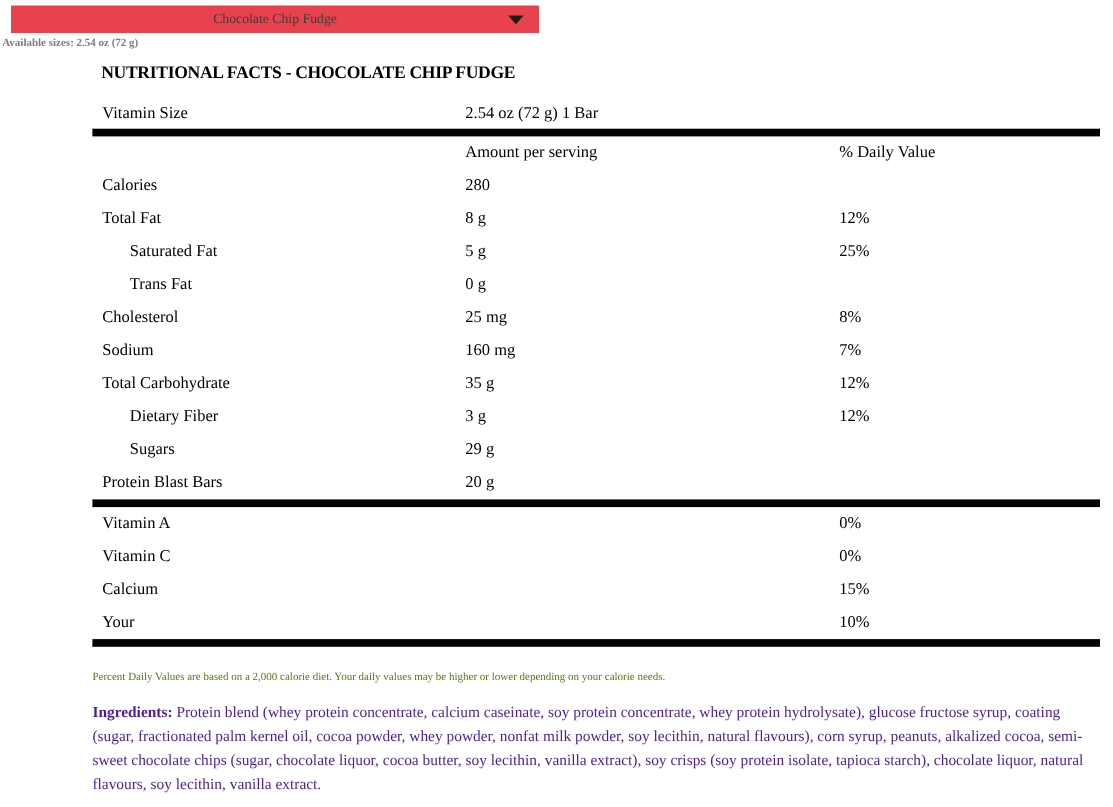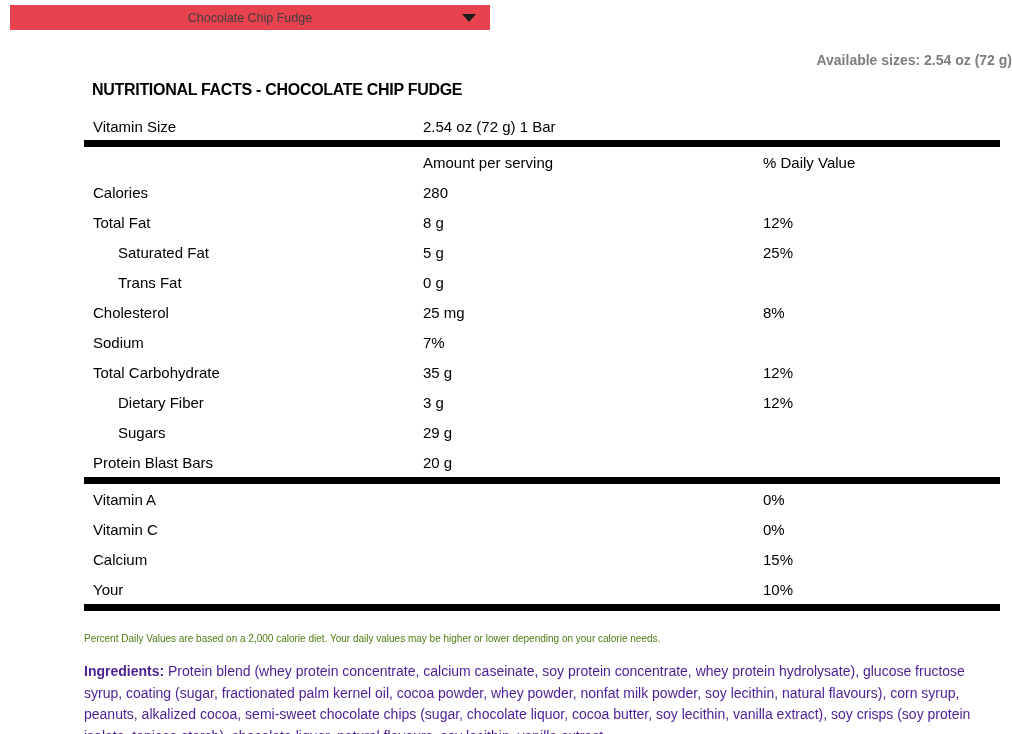--- a/index.html
+++ b/index.html
@@ -9,21 +9,21 @@
     --text-black: #000000;
   }
   * { box-sizing: border-box; }
   html, body {
     margin: 0; padding: 0;
     background: #ffffff;
     width: 1012px;
     font-family: "Liberation Sans", sans-serif;
     color: var(--text-black);
   }
-  .page { width: 1012px; height: 734px; overflow: hidden; position: relative; }
+  .page { width: 1012px; height: 734px; overflow: hidden; position: relative; font-family: Liberation Serif, serif; }
 
   
   .flavor-select {
     margin: 5px 0 0 10px;
     width: 480px;
     height: 25px;
     background: var(--dropdown-red);
     display: flex;
     align-items: center;
     justify-content: center;
@@ -39,25 +39,24 @@
     right: 14px;
     top: 9px;
     width: 0; height: 0;
     border-left: 7px solid transparent;
     border-right: 7px solid transparent;
     border-top: 8px solid #1c1c1c;
   }
 
   
   .available {
-    margin: 22px 0 0 2px;
-    font-size: 14px;
+    margin: 4px 0 0 2px;
+    font-size: 10px;
     font-weight: bold;
     color: var(--muted-gray);
-    text-align: right;
   }
 
   
   .nutrition {
     margin: 13px 0 0 84px;
     width: 916px;
   }
   .n-title {
     padding-left: 8px;
     font-size: 16px;
@@ -158,20 +157,21 @@
       <div class="c2">0 g</div>
       <div class="c3"></div>
     </div>
     <div class="nrow">
       <div class="c1">Cholesterol</div>
       <div class="c2">25 mg</div>
       <div class="c3">8%</div>
     </div>
     <div class="nrow">
       <div class="c1">Sodium</div>
+      <div class="c2">160 mg</div>
       <div class="c3">7%</div>
     </div>
     <div class="nrow">
       <div class="c1">Total Carbohydrate</div>
       <div class="c2">35 g</div>
       <div class="c3">12%</div>
     </div>
     <div class="nrow">
       <div class="c1 indent">Dietary Fiber</div>
       <div class="c2">3 g</div>

